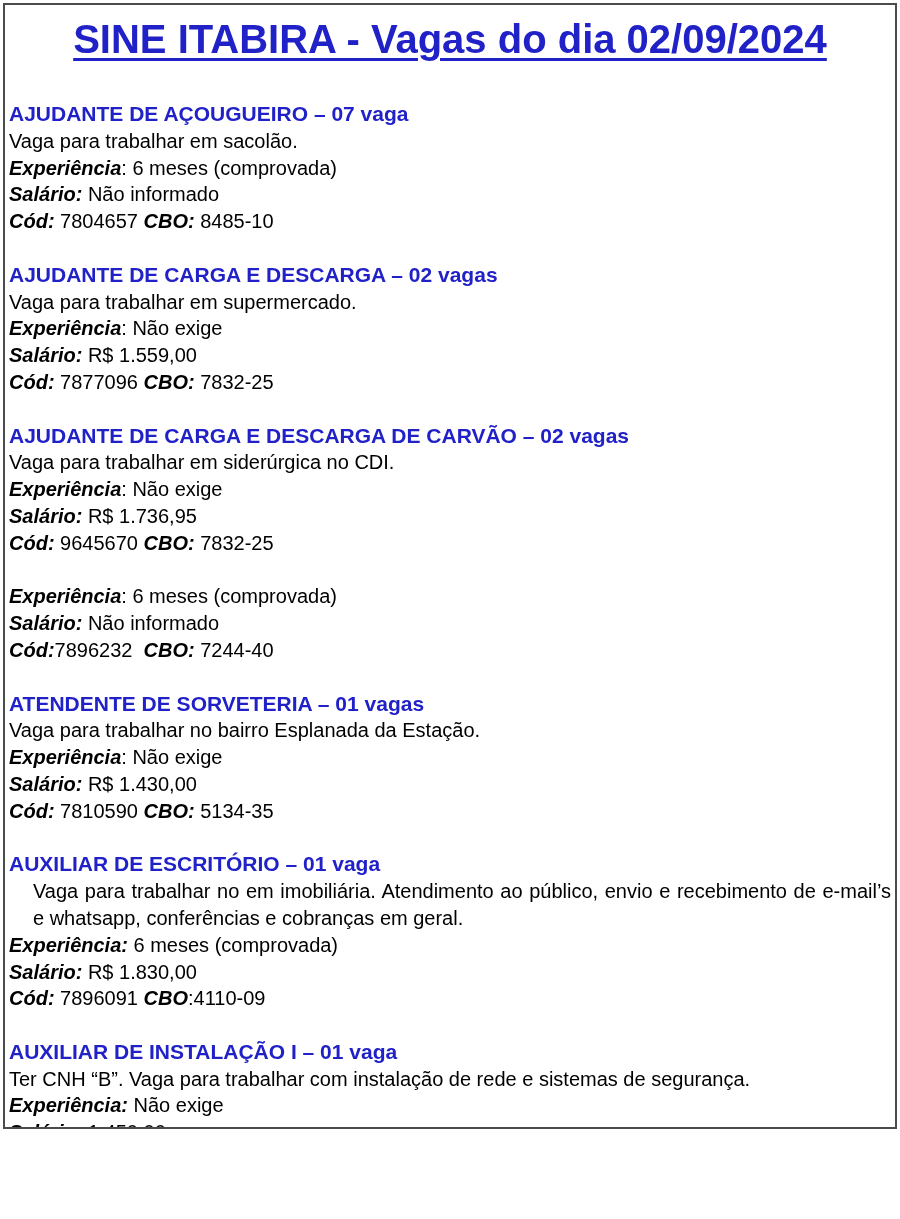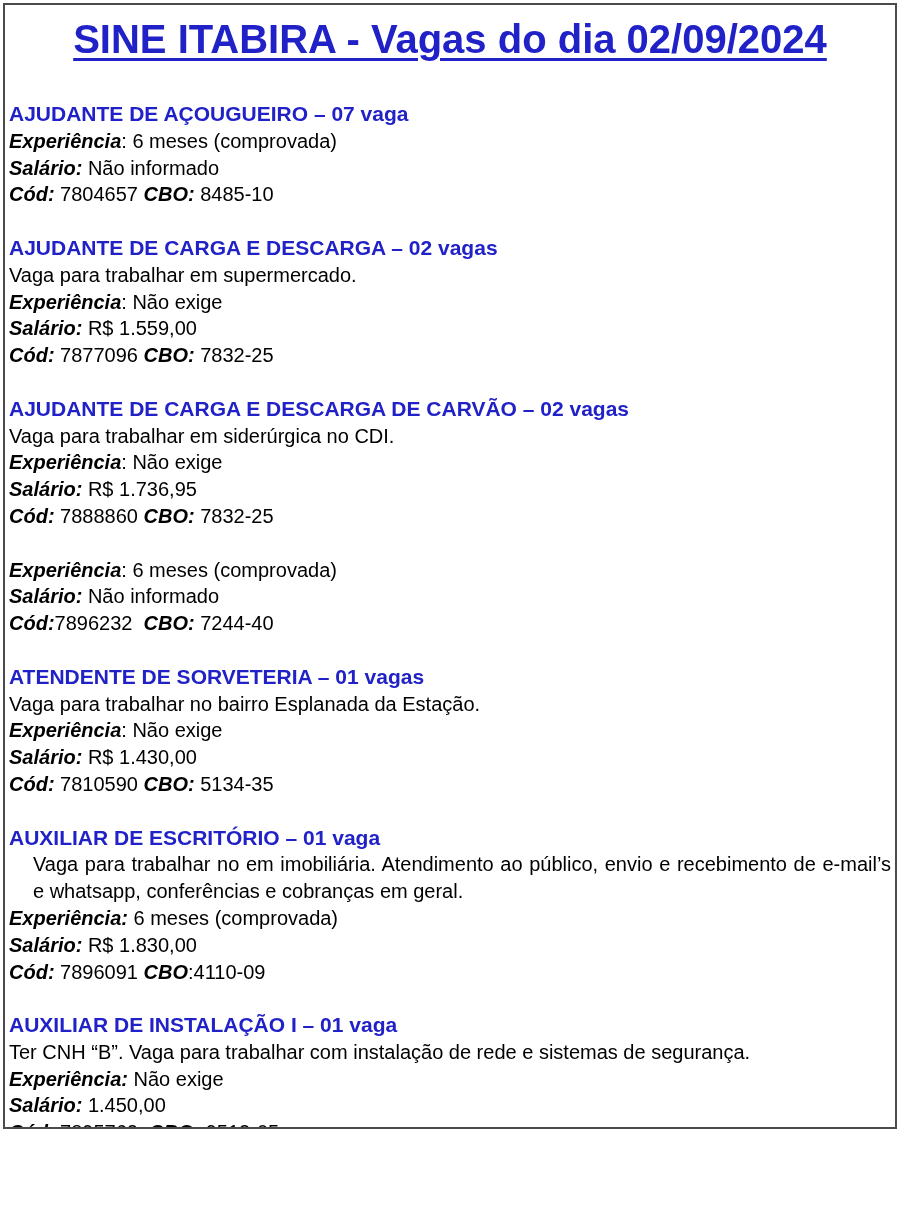--- a/index.html
+++ b/index.html
@@ -68,39 +68,40 @@
 </style>
 </head>
 <body>
 
 <div class="page" style="--blue: #2121c8; --text: #000000; --border: #4b4b4b; --bg: #ffffff;">
   <div class="frame">
     <h1 class="doc-title">SINE ITABIRA - Vagas do dia 02/09/2024</h1>
     <div id="jobs-container">
   <section class="job">
     <h2 class="job-heading">AJUDANTE DE AÇOUGUEIRO – 07 vaga</h2>
+  <p class="line"><span class="">Vaga para trabalhar em sacolão.</span></p>
           <p class="line"><span class="b">Experiência</span><span class="">: 6 meses (comprovada)</span></p>
           <p class="line"><span class="b">Salário:</span><span class=""> Não informado</span></p>
           <p class="line"><span class="b">Cód:</span><span class=""> 7804657 </span><span class="b">CBO:</span><span class=""> 8485-10</span></p>
         </section>
 
   <section class="job">
     <h2 class="job-heading">AJUDANTE DE CARGA E DESCARGA – 02 vagas</h2>
   <p class="line"><span class="">Vaga para trabalhar em supermercado.</span></p>
           <p class="line"><span class="b">Experiência</span><span class="">: Não exige</span></p>
           <p class="line"><span class="b">Salário:</span><span class=""> R$ 1.559,00</span></p>
           <p class="line"><span class="b">Cód:</span><span class=""> 7877096 </span><span class="b">CBO:</span><span class=""> 7832-25</span></p>
         </section>
 
   <section class="job">
     <h2 class="job-heading">AJUDANTE DE CARGA E DESCARGA DE CARVÃO – 02 vagas</h2>
   <p class="line"><span class="">Vaga para trabalhar em siderúrgica no CDI.</span></p>
           <p class="line"><span class="b">Experiência</span><span class="">: Não exige</span></p>
           <p class="line"><span class="b">Salário:</span><span class=""> R$ 1.736,95</span></p>
-          <p class="line"><span class="b">Cód:</span><span class=""> 7888860 </span><span class="b">CBO:</span><span class=""> 7832-25</span></p>
+          <p class="line"><span class="b">Cód:</span><span class=""> 9645670 </span><span class="b">CBO:</span><span class=""> 7832-25</span></p>
         </section>
 
   <section class="job">
   <p class="line"><span class="b">Experiência</span><span class="">: 6 meses (comprovada)</span></p>
           <p class="line"><span class="b">Salário:</span><span class=""> Não informado</span></p>
           <p class="line"><span class="b">Cód:</span><span class="">7896232  </span><span class="b">CBO:</span><span class=""> 7244-40</span></p>
         </section>
 
   <section class="job">
     <h2 class="job-heading">ATENDENTE DE SORVETERIA – 01 vagas</h2>

